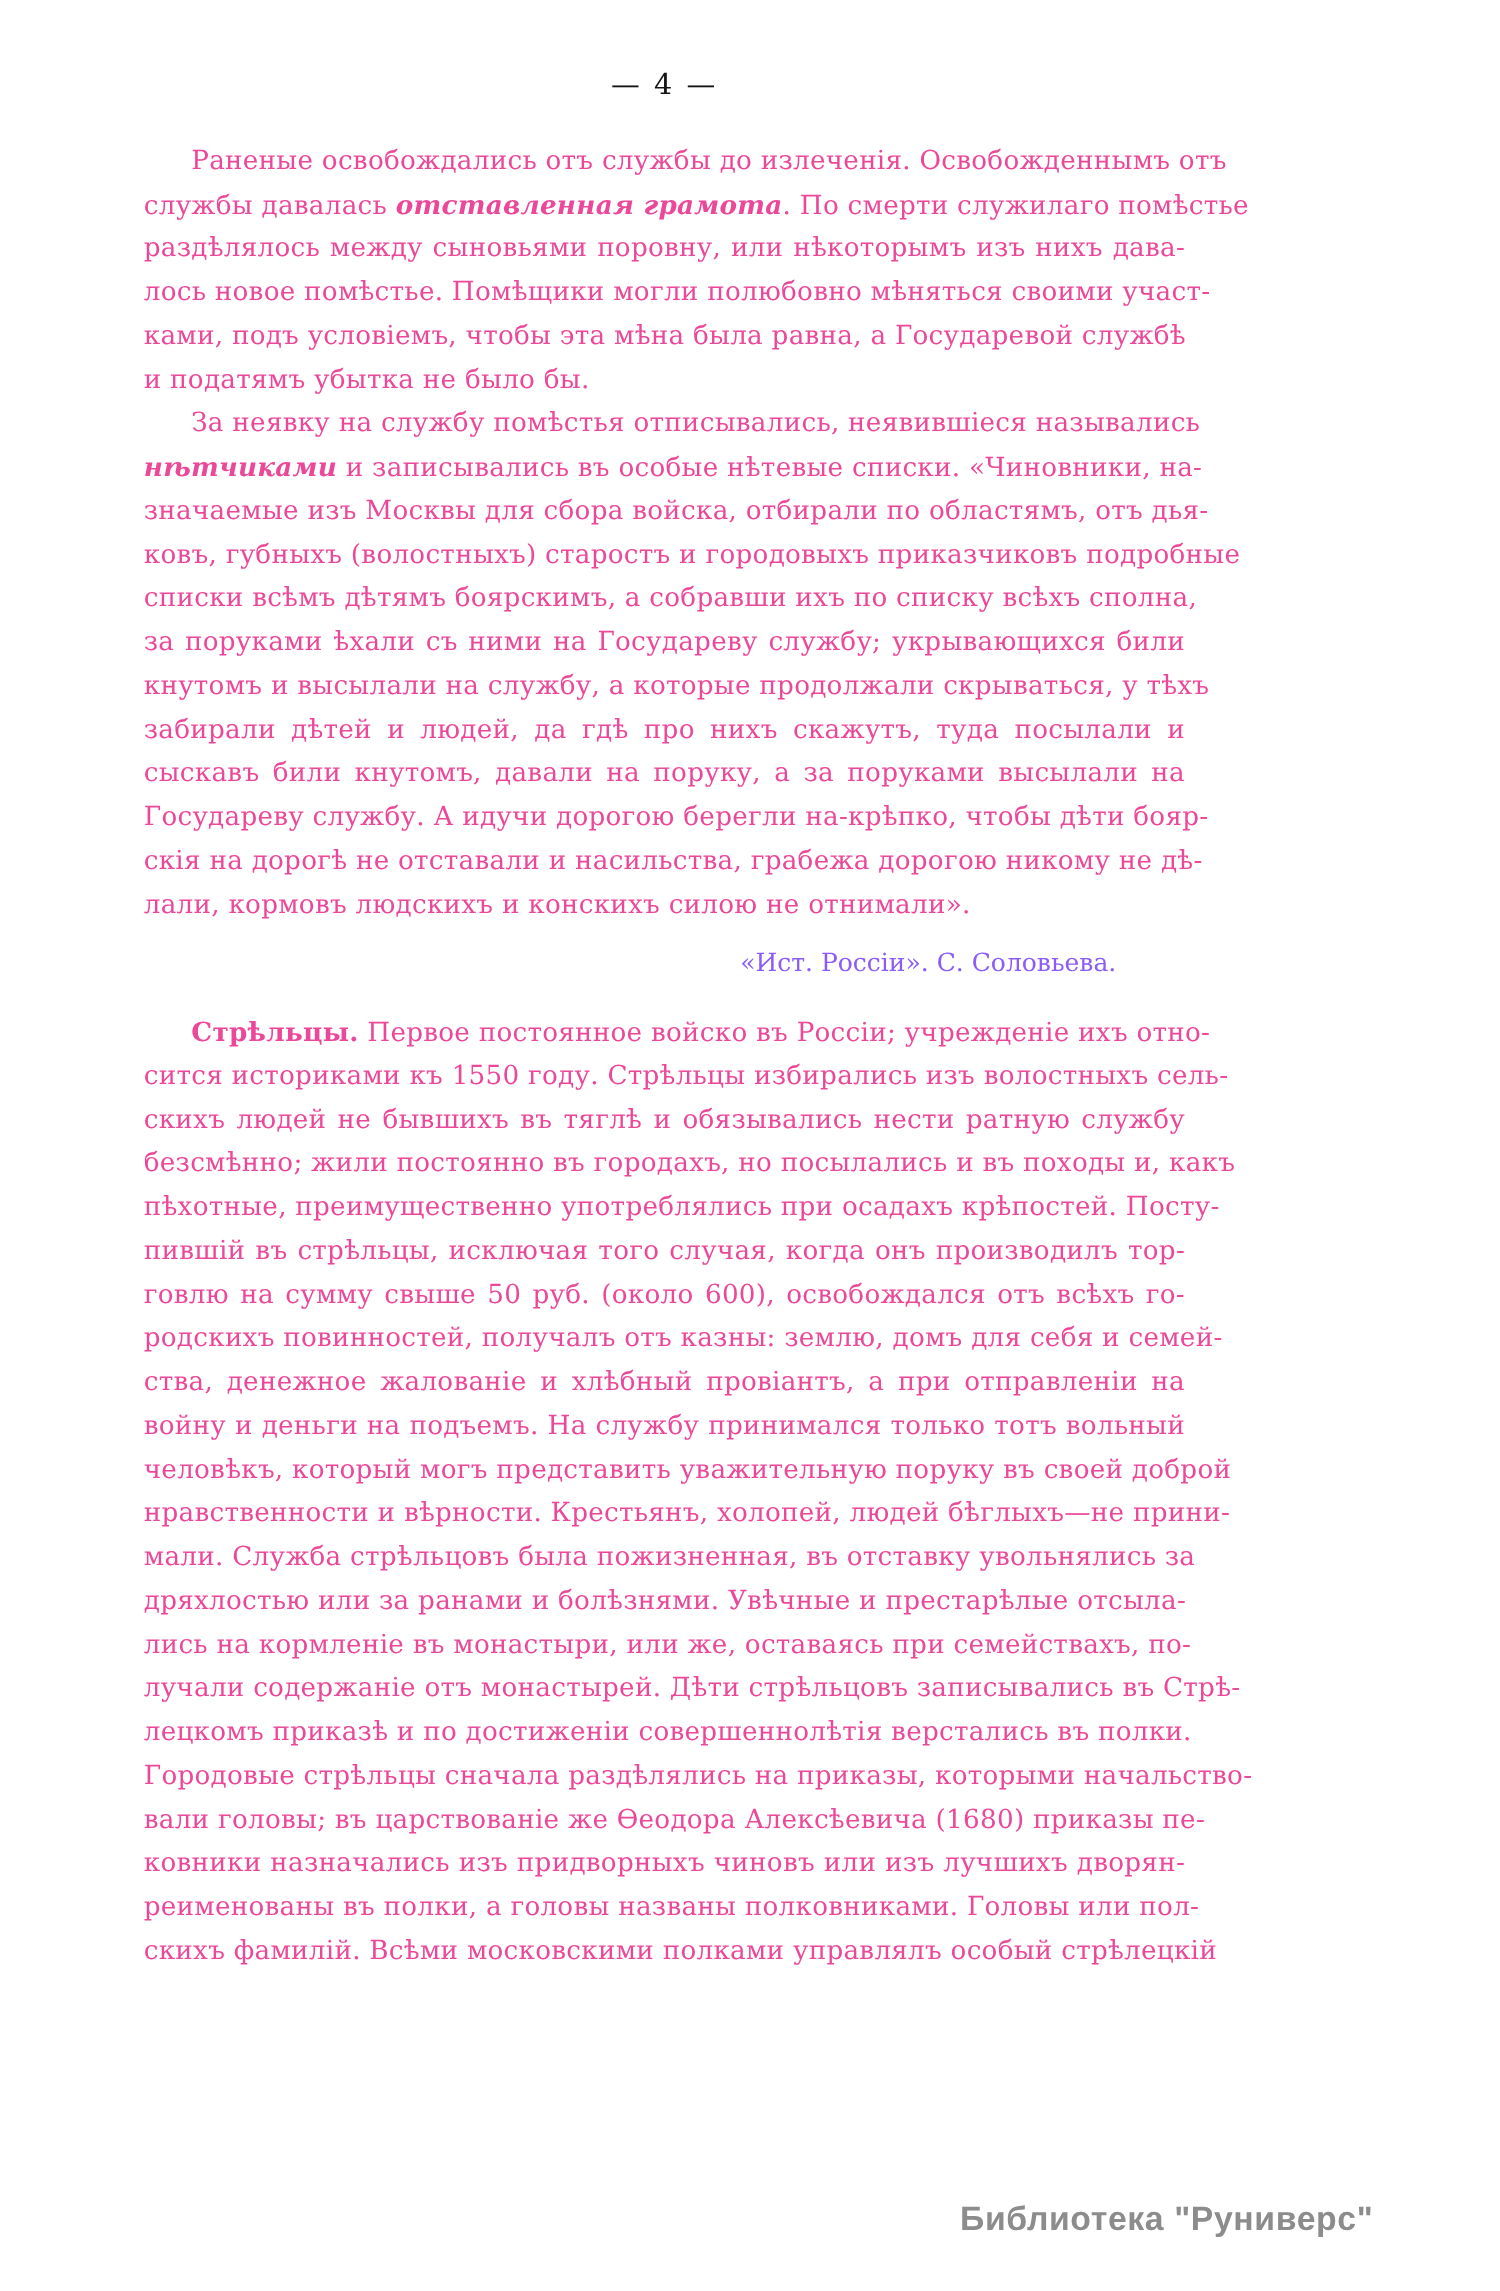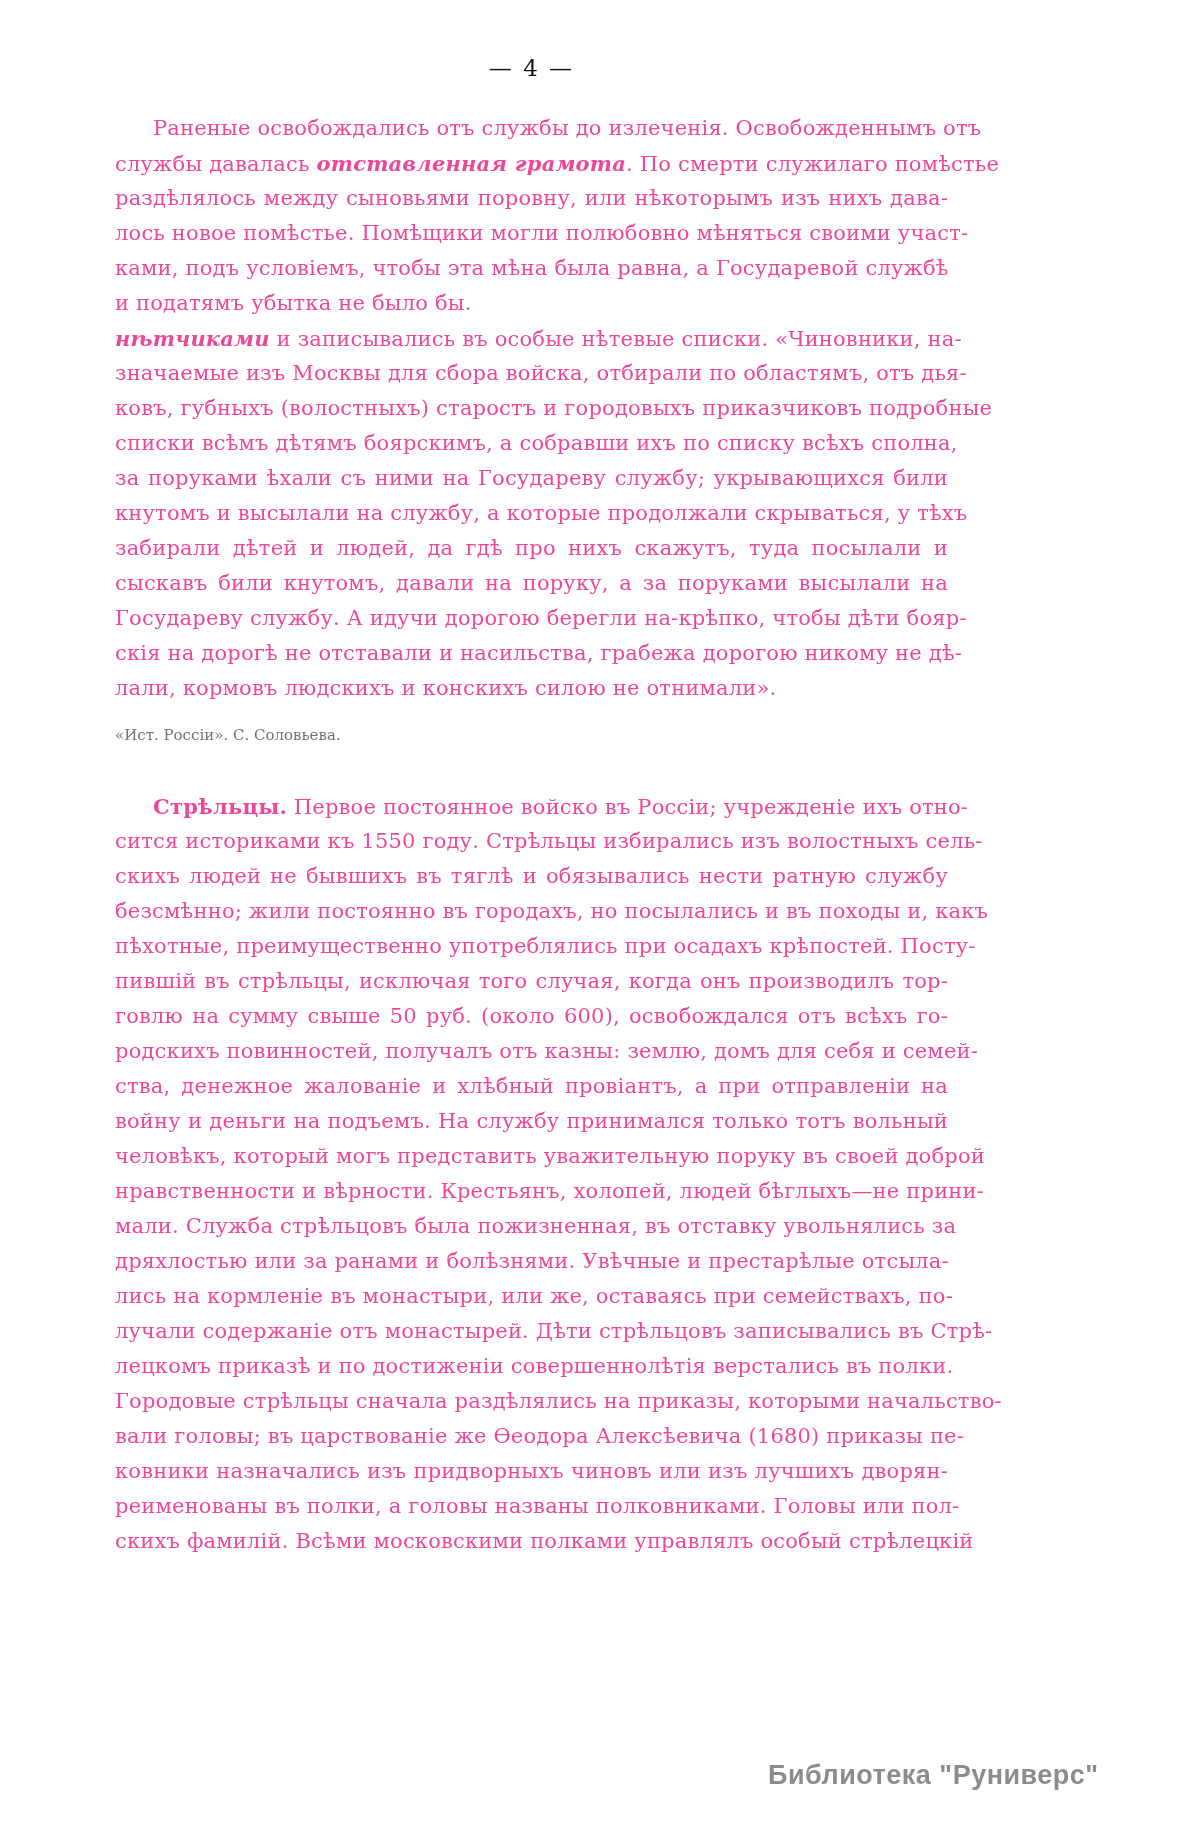--- a/index.html
+++ b/index.html
@@ -45,27 +45,27 @@
   }
   .line.indent {
     text-indent: 38px;
   }
   .line .italic { font-style: italic; font-weight: bold; }
   .line .bold { font-weight: bold; }
   .attribution {
     margin-top: 12px;
     height: 35px;
     line-height: 35px;
-    font-size: 15px;
-    text-align: left;
+    font-size: 20px;
+    text-align: right;
     padding-right: 55px;
-    color: #737373;
+    color: #8b5cf6;
   }
   .paragraph-block { margin: 0; }
-  .paragraph-block.after-gap { margin-top: 36px; }
+  .paragraph-block.after-gap { margin-top: 20px; }
   .watermark {
     position: absolute;
     left: 768px;
     top: 1760px;
     font-family: "Liberation Sans", "DejaVu Sans", sans-serif;
     font-size: 27px;
     font-weight: bold;
     color: #8c8c8c;
     letter-spacing: 0.5px;
   }
@@ -78,20 +78,21 @@
 
   <div class="paragraph-block">
       <div class="line indent"><span>Раненые освобождались отъ службы до излеченія. Освобожденнымъ отъ</span></div>
       <div class="line"><span>службы давалась </span><span class="italic">отставленная грамота</span><span>. По смерти служилаго помѣстье</span></div>
       <div class="line"><span>раздѣлялось между сыновьями поровну, или нѣкоторымъ изъ нихъ дава-</span></div>
       <div class="line"><span>лось новое помѣстье. Помѣщики могли полюбовно мѣняться своими участ-</span></div>
       <div class="line"><span>ками, подъ условіемъ, чтобы эта мѣна была равна, а Государевой службѣ</span></div>
       <div class="line no-just"><span>и податямъ убытка не было бы.</span></div>
     </div>
   <div class="paragraph-block">
+      <div class="line indent"><span>За неявку на службу помѣстья отписывались, неявившіеся назывались</span></div>
       <div class="line"><span class="italic">нѣтчиками</span><span> и записывались въ особые нѣтевые списки. «Чиновники, на-</span></div>
       <div class="line"><span>значаемые изъ Москвы для сбора войска, отбирали по областямъ, отъ дья-</span></div>
       <div class="line"><span>ковъ, губныхъ (волостныхъ) старостъ и городовыхъ приказчиковъ подробные</span></div>
       <div class="line"><span>списки всѣмъ дѣтямъ боярскимъ, а собравши ихъ по списку всѣхъ сполна,</span></div>
       <div class="line"><span>за поруками ѣхали съ ними на Государеву службу; укрывающихся били</span></div>
       <div class="line"><span>кнутомъ и высылали на службу, а которые продолжали скрываться, у тѣхъ</span></div>
       <div class="line"><span>забирали дѣтей и людей, да гдѣ про нихъ скажутъ, туда посылали и</span></div>
       <div class="line"><span>сыскавъ били кнутомъ, давали на поруку, а за поруками высылали на</span></div>
       <div class="line"><span>Государеву службу. А идучи дорогою берегли на-крѣпко, чтобы дѣти бояр-</span></div>
       <div class="line"><span>скія на дорогѣ не отставали и насильства, грабежа дорогою никому не дѣ-</span></div>

